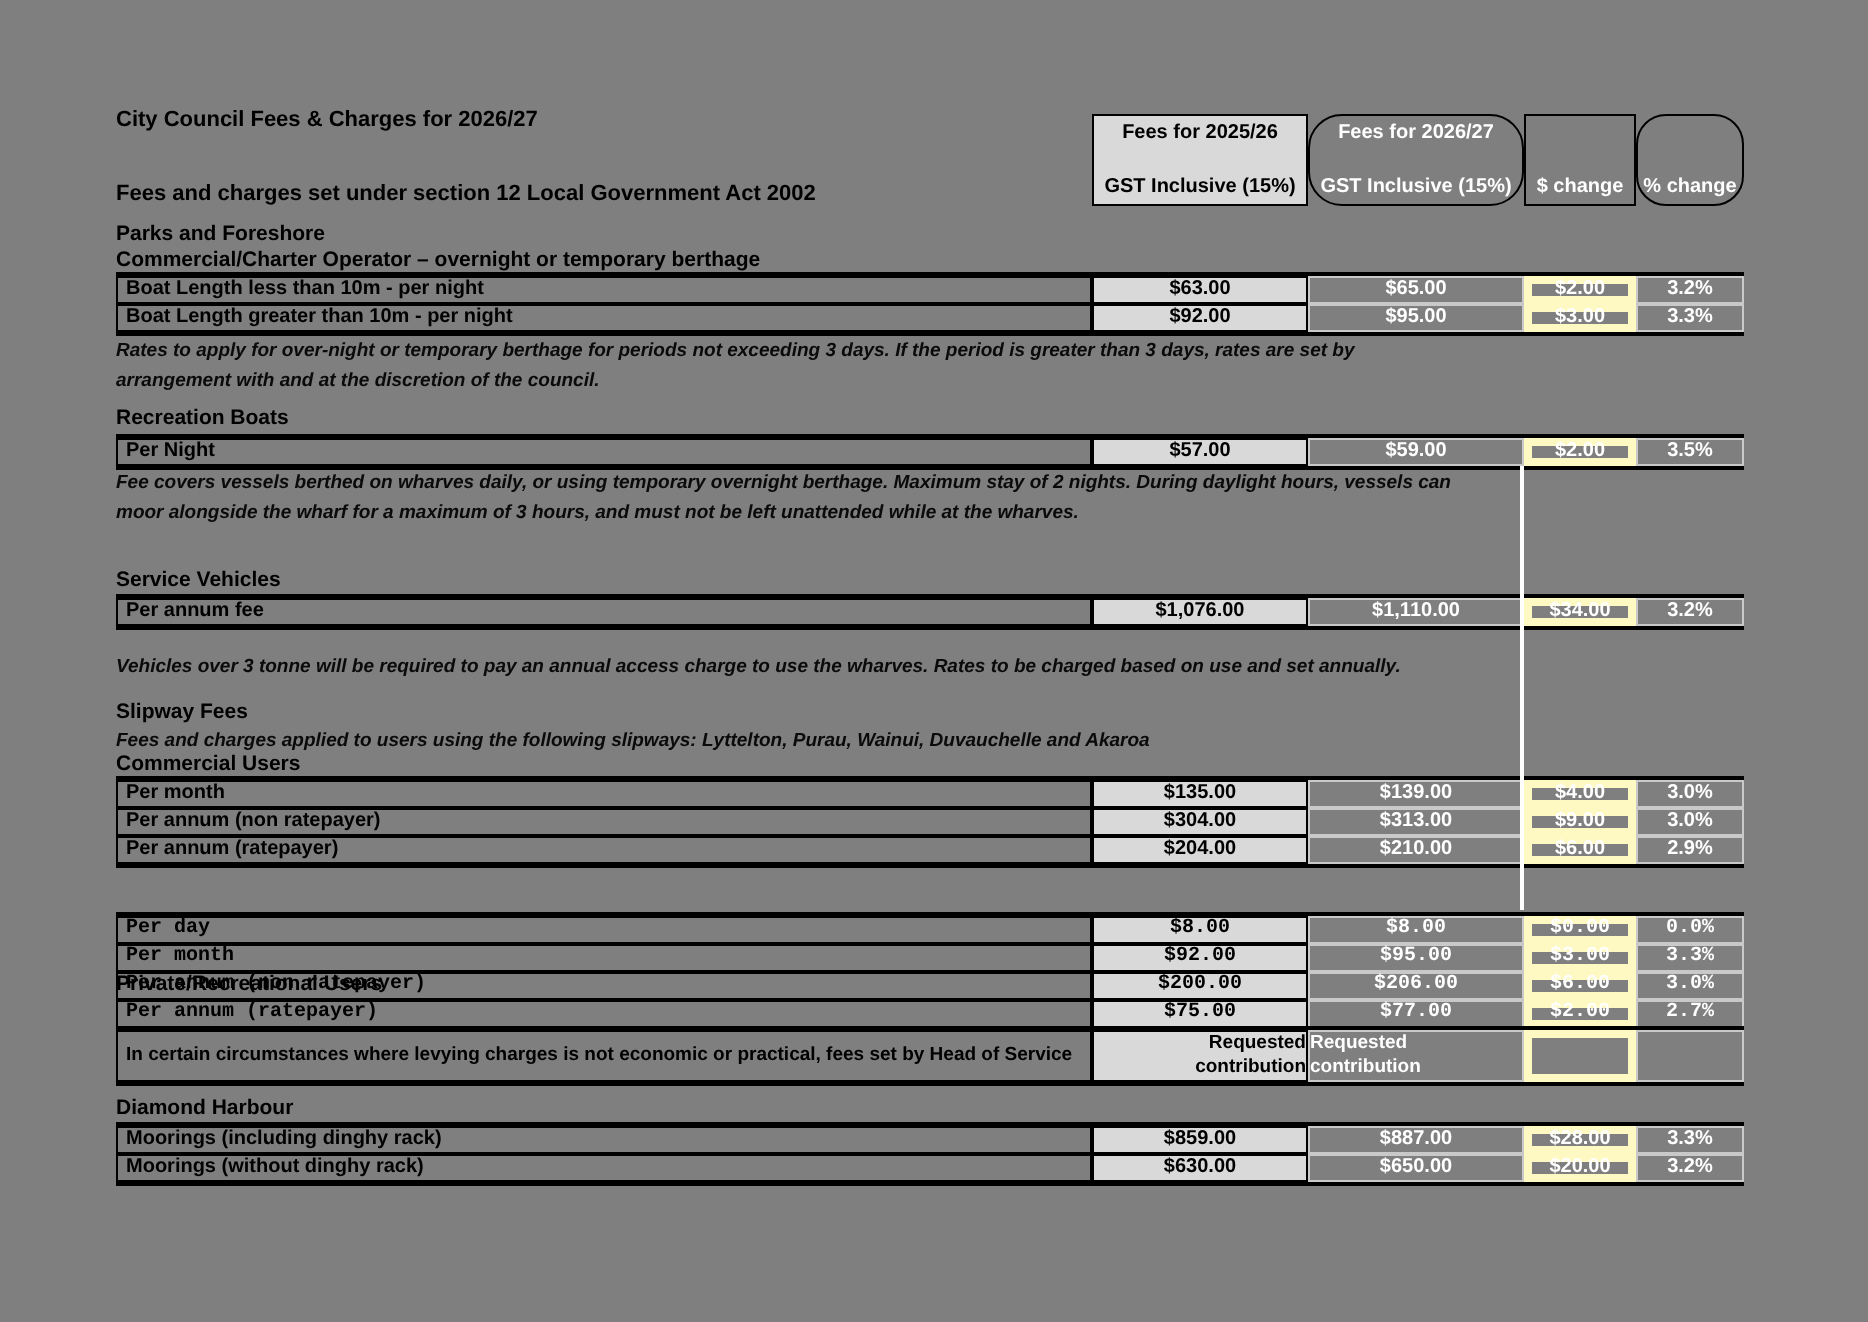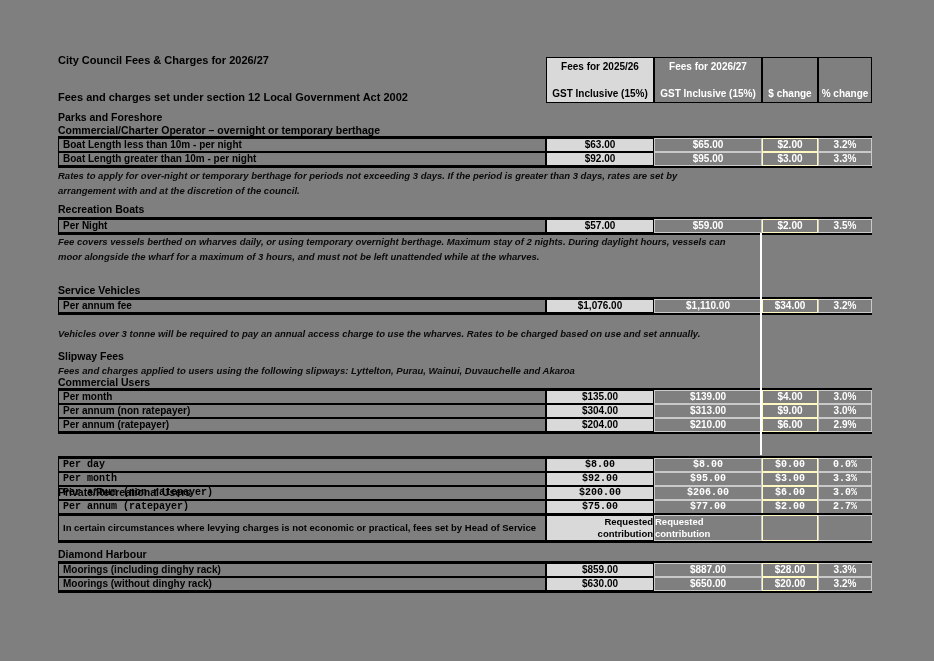--- a/index.html
+++ b/index.html
@@ -9,31 +9,31 @@
   }
   .t-bold{font-weight:bold;font-size:11px;line-height:12px;}
   .abs{position:absolute;}
   .sec-head{position:absolute;left:58px;font-weight:bold;font-size:10.5px;line-height:11px;}
   .note{position:absolute;left:58px;font-style:italic;font-weight:bold;font-size:9.5px;line-height:15px;color:#0a0a0a;width:672px;}
   
   .hdr{position:absolute;left:546px;top:57px;width:326px;height:46px;display:flex;box-sizing:border-box;}
   .hdr .hcell{box-sizing:border-box;border:1px solid #000;display:flex;flex-direction:column;justify-content:space-between;
     font-weight:bold;font-size:10px;line-height:11px;text-align:center;padding:3px 1px;}
   .hdr .h25{width:108px;background:#d9d9d9;color:#000;}
-  .hdr .h26{width:108px;color:#fff;}
+  .hdr .h26{width:108px;color:#fff;border-radius:17px;}
   .hdr .hch{width:56px;color:#fff;justify-content:flex-end;}
-  .hdr .hpct{width:54px;color:#fff;justify-content:flex-end;}
+  .hdr .hpct{width:54px;color:#fff;justify-content:flex-end;border-radius:15px;}
   
   .rowgroup{position:absolute;left:58px;width:814px;border-top:2px solid #000;border-bottom:2px solid #000;box-sizing:content-box;}
   .frow{display:flex;height:14px;}
   .frow .c{box-sizing:border-box;font-weight:bold;font-size:10px;line-height:12px;display:flex;align-items:center;}
   .frow .lab{width:488px;border:1px solid #000;padding:0 4px;color:#000;}
   .frow .c25{width:108px;background:#d9d9d9;border:1px solid #000;color:#000;justify-content:center;text-align:right;}
   .frow .c26{width:108px;border:1px solid #c9c9c9;color:#fff;justify-content:center;}
-  .frow .cch{width:56px;border:1px solid #fef9c3;color:#fff;justify-content:center;}
+  .frow .cch{width:56px;border:4px solid #fef9c3;color:#fff;justify-content:center;}
   .frow .cpct{width:54px;border:1px solid #c9c9c9;color:#fff;justify-content:center;}
   .frow.tall{height:26px;}
   .frow.tall .c{font-size:9.5px;}
   .artifact{position:absolute;background:#ffffff;}
 </style>
 </head>
 <body>
 
 <div class="page">
 

